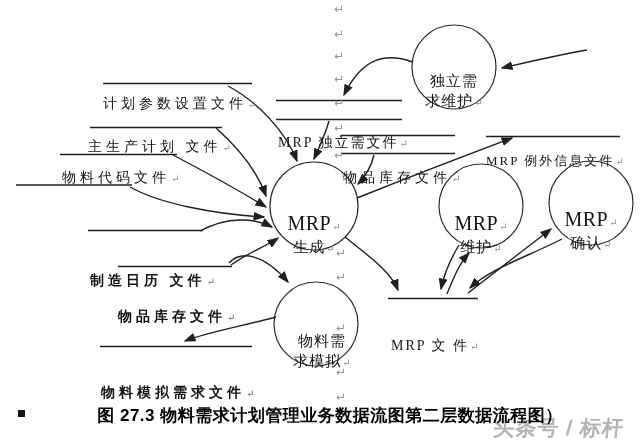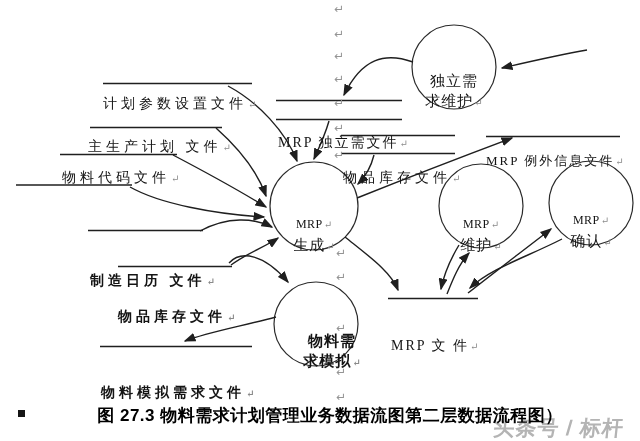--- a/index.html
+++ b/index.html
@@ -3,21 +3,21 @@
 <meta charset="utf-8">
 <style>
   html,body{margin:0;padding:0;background:#fff;}
   .stage{position:relative;width:640px;height:441px;background:#ffffff;overflow:hidden;
          font-family:"Liberation Serif","DejaVu Serif",serif;}
   svg.diagram{position:absolute;left:0;top:0;z-index:1;}
   .txt{position:absolute;z-index:2;color:#141414;white-space:nowrap;margin-top:32px;}
   .store-label{font-size:14px;letter-spacing:4px;text-align:center;}
   .store-label.mixed{letter-spacing:2px;}
   .proc-text{text-align:center;font-size:15px;line-height:20px;letter-spacing:1px;}
-  .proc-text .latin{font-size:12px;letter-spacing:0.5px;font-family:Liberation Serif, serif;}
+  .proc-text .latin{font-size:20px;letter-spacing:0.5px;font-family:Liberation Serif, serif;}
   .pmark{font-size:10px;letter-spacing:0;color:#8a8a8a;margin-left:1px;}
   .pilcrow{position:absolute;z-index:2;font-size:12px;line-height:12px;color:#949494;
            font-family:"DejaVu Sans",sans-serif;}
   .caption{position:absolute;z-index:3;left:90px;top:404px;width:480px;text-align:center;
            font-family:"Liberation Sans","DejaVu Sans",sans-serif;font-weight:bold;
            font-size:17px;color:#000000;letter-spacing:0.5px;}
   .watermark{position:absolute;z-index:2;left:492px;top:414px;
              font-family:"Liberation Sans","DejaVu Sans",sans-serif;font-weight:bold;
              font-size:21px;color:#b4b4b4;letter-spacing:1px;transform:skewX(-6deg);}
   .bullet{position:absolute;z-index:3;left:18px;top:410px;width:7px;height:7px;background:#151515;}
@@ -100,21 +100,21 @@
     <div><span>生成</span><span class="pmark">↵</span></div>
   </div>
   <div class="txt proc-text" style="left:439px;top:181px;width:84px;">
     <div><span class="latin">MRP</span><span class="pmark">↵</span></div>
     <div><span>维护</span><span class="pmark">↵</span></div>
   </div>
   <div class="txt proc-text" style="left:549px;top:177px;width:84px;">
     <div><span class="latin">MRP</span><span class="pmark">↵</span></div>
     <div><span>确认</span><span class="pmark">↵</span></div>
   </div>
-  <div class="txt proc-text" style="left:292px;top:299px;width:80px;font-weight:bold;">
+  <div class="txt proc-text" style="left:282px;top:299px;width:80px;">
     <div><span>物料需</span></div>
     <div><span>求模拟</span><span class="pmark">↵</span></div>
   </div>
 
   <span class="pilcrow" style="left:334px;top:3px;">↵</span>
   <span class="pilcrow" style="left:334px;top:28px;">↵</span>
   <span class="pilcrow" style="left:334px;top:50px;">↵</span>
   <span class="pilcrow" style="left:334px;top:73px;">↵</span>
   <span class="pilcrow" style="left:334px;top:97px;">↵</span>
   <span class="pilcrow" style="left:334px;top:122px;">↵</span>

